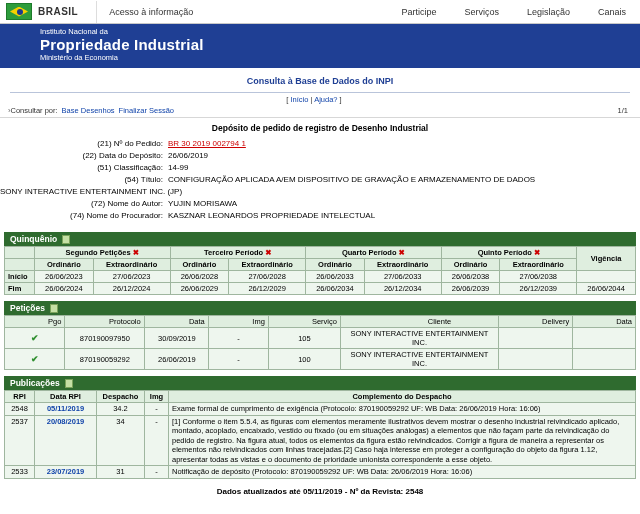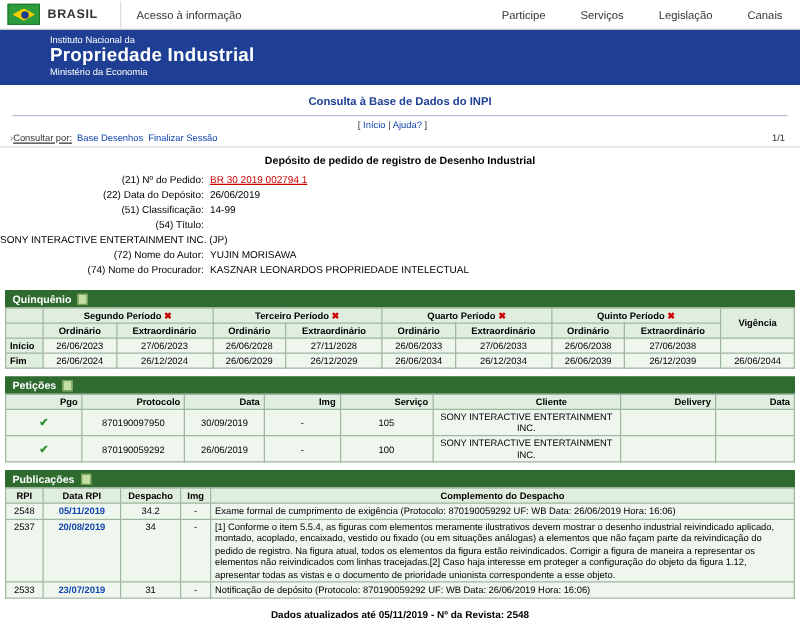--- a/index.html
+++ b/index.html
@@ -56,21 +56,21 @@
   }
   .hr { height:1px; background:#b9c4da; margin:2px 10px 0 10px; }
 
   .rightlinks { text-align:center; padding:2px 12px 0 0; font-size:7.5px; color:#333;}
   .rightlinks a { color:#1144aa; text-decoration:none; }
 
   .navrow {
     display:flex; align-items:center; font-size:7.5px; padding:2px 12px 2px 8px;
     border-bottom:1px solid #d7d7d7;
   }
-  .navrow .lbl { color:#333;text-decoration:underline; }
+  .navrow .lbl { color:#333; }
   .navrow a { color:#1144aa; text-decoration:none; margin-left:4px; }
   .navrow .pg { margin-left:auto; color:#333; }
 
   .doc-title {
     text-align:center; font-weight:bold; font-size:8.5px; padding:5px 0 5px 0;
   }
 
   
   .fields { padding:0 0 4px 0; }
   .frow { display:flex; line-height:12px; font-size:8px; }
@@ -90,21 +90,21 @@
   table { border-collapse:collapse; width:632px; margin:0 4px; }
   td, th { border:1px solid #9fb69f; font-size:7.5px; padding:1px 3px; }
 
   
   .quin th { background:#dfeedf; font-weight:bold; text-align:center; }
   .quin td { background:#eef6ee; text-align:center; }
   .quin td.lbl { background:#dfeedf; font-weight:bold; text-align:left; width:30px; }
   .xmark { color:#cc0000; font-weight:bold; }
 
   
-  .pet th { background:#dfeedf; font-weight:bold; text-align:center;padding-left:43px; }
+  .pet th { background:#dfeedf; font-weight:normal; text-align:center;padding-left:43px; }
   .pet td { background:#eef6ee; text-align:center; }
   .check { color:#2f8f2f; font-weight:bold; font-size:9px; }
 
   
   .pub th { background:#dfeedf; font-weight:bold; text-align:center; }
   .pub td { background:#eef6ee; vertical-align:top; }
   .pub td.c { text-align:center; }
   .pub .bluedate { color:#1144aa; font-weight:bold; }
   .pub .desc { text-align:left; line-height:9.5px; }
 
@@ -178,20 +178,21 @@
         <span>(51)</span>
         <span>Classificação:</span>
       </div>
       <div class="fval">14-99</div>
     </div>
     <div class="frow">
       <div class="fcode">
         <span>(54)</span>
         <span>Título:</span>
       </div>
+      <div class="fval">CONFIGURAÇÃO APLICADA A/EM DISPOSITIVO DE GRAVAÇÃO E ARMAZENAMENTO DE DADOS</div>
     </div>
     <div class="frow">
       <div class="fval">SONY INTERACTIVE ENTERTAINMENT INC. (JP)</div>
     </div>
     <div class="frow">
       <div class="fcode">
         <span>(72)</span>
         <span>Nome do Autor:</span>
       </div>
       <div class="fval">YUJIN MORISAWA</div>
@@ -207,21 +208,21 @@
 
   <div class="sec-hd">
     <span>Quinquênio</span>
     <span class="ico"></span>
   </div>
   <table class="quin">
     <tbody>
         <tr>
       <th></th>
       <th colspan="2">
-        <span>Segundo Período</span>
+        <span>Segundo Petições</span>
         <span class="xmark">✖</span>
       </th>
       <th colspan="2">
         <span>Terceiro Período</span>
         <span class="xmark">✖</span>
       </th>
       <th colspan="2">
         <span>Quarto Período</span>
         <span class="xmark">✖</span>
       </th>
@@ -240,21 +241,21 @@
       <th>Ordinário</th>
       <th>Extraordinário</th>
       <th>Ordinário</th>
       <th>Extraordinário</th>
     </tr>
     <tr>
       <td class="lbl">Início</td>
       <td>26/06/2023</td>
       <td>27/06/2023</td>
       <td>26/06/2028</td>
-      <td>27/11/2028</td>
+      <td>27/06/2028</td>
       <td>26/06/2033</td>
       <td>27/06/2033</td>
       <td>26/06/2038</td>
       <td>27/06/2038</td>
       <td></td>
     </tr>
     <tr>
       <td class="lbl">Fim</td>
       <td>26/06/2024</td>
       <td>26/12/2024</td>

